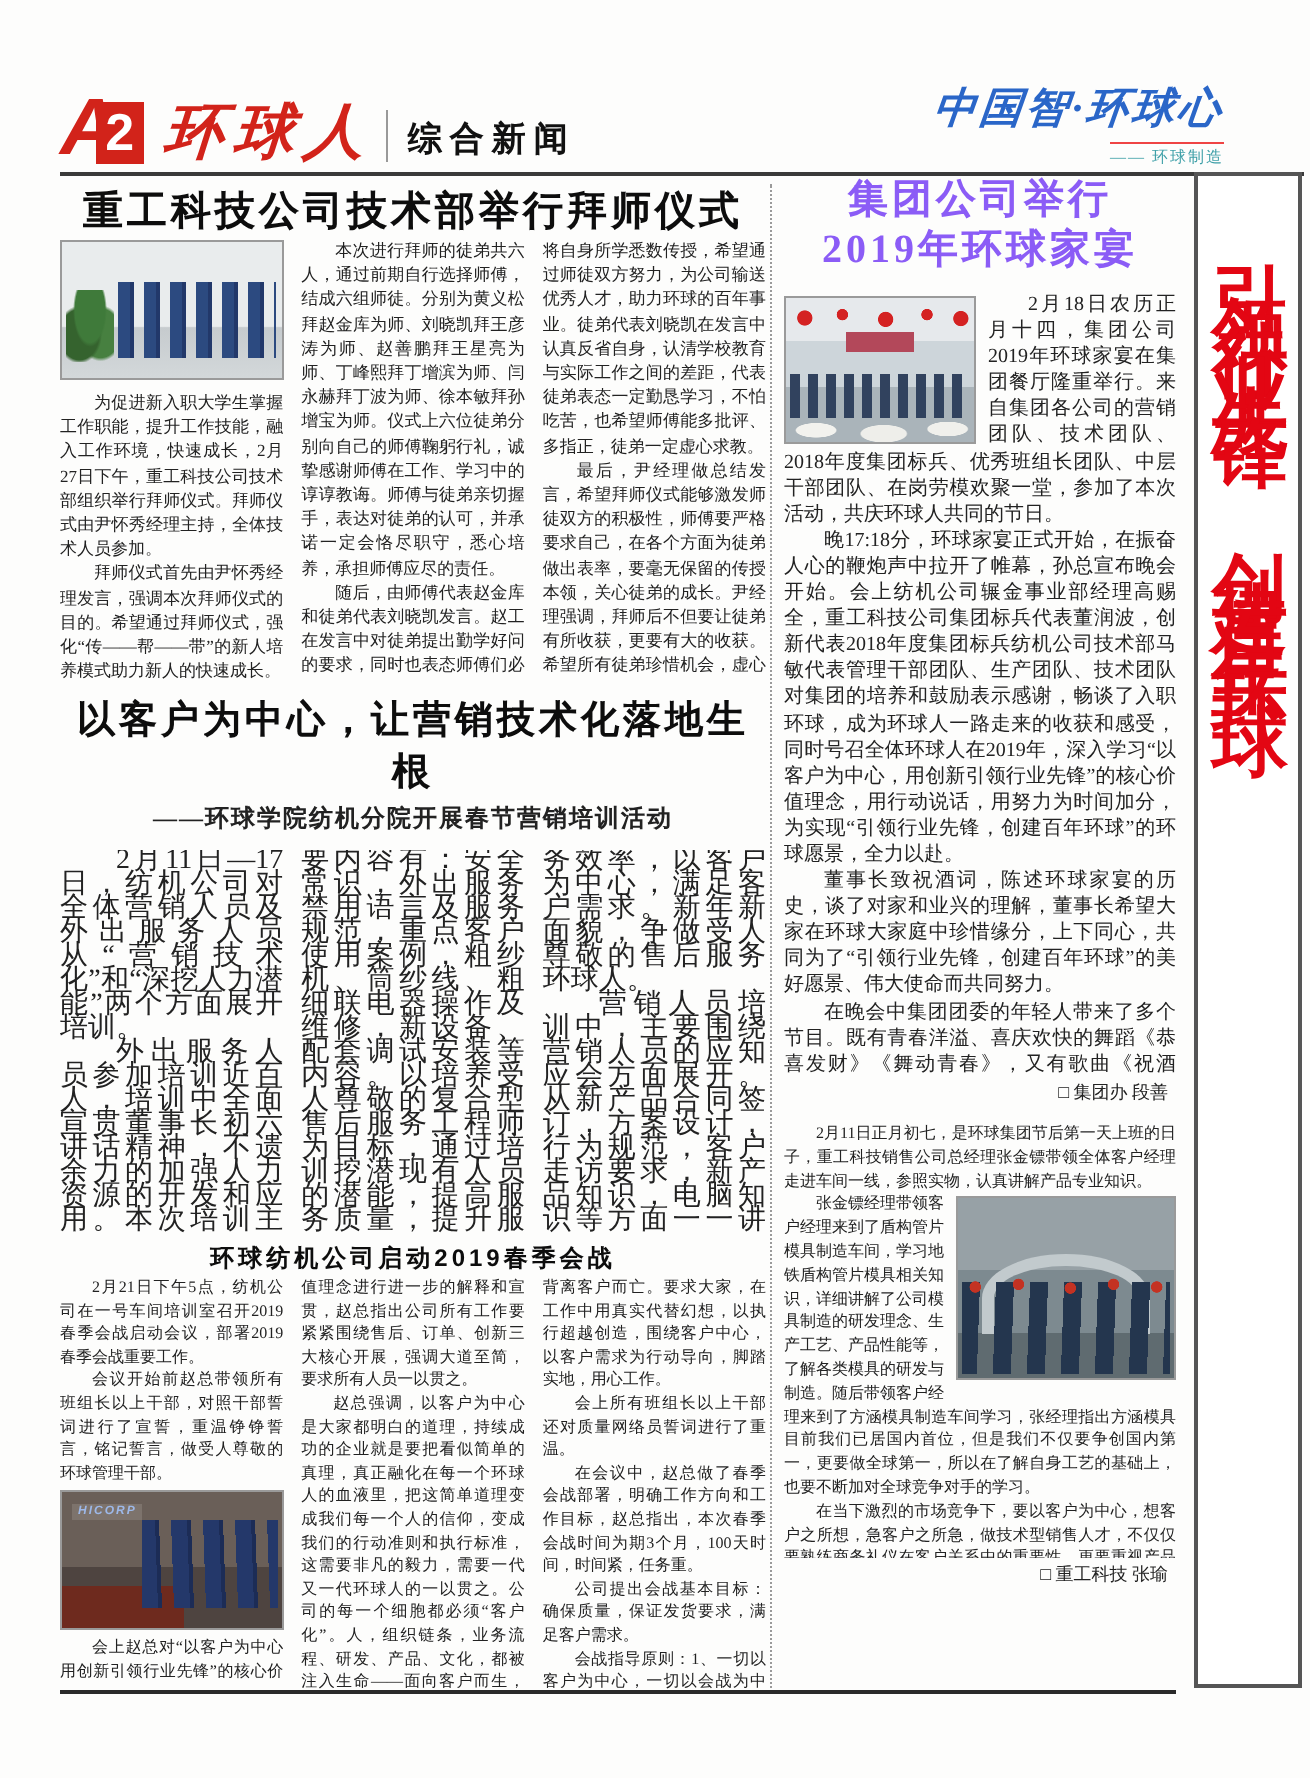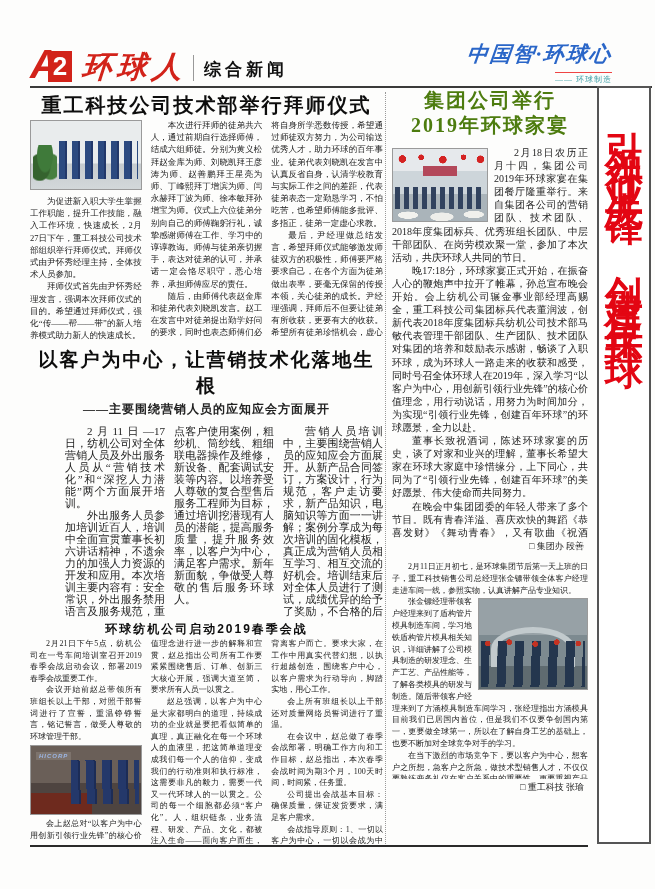--- a/index.html
+++ b/index.html
@@ -48,26 +48,26 @@
   .right-sec { position:absolute; left:392px; top:88px; width:196px; }
 
   h2.lt { font-family:"Liberation Sans",sans-serif; font-weight:bold; color:#0d0d0d;
           text-align:center; margin:0; letter-spacing:2px; }
   .a1-title { font-size:20px; margin:2px 0 8px; }
   .a2-title { font-size:19px; margin:10px 0 2px; }
   .a2-sub   { font-size:12px; font-weight:bold; text-align:center; margin:2px 0 7px; letter-spacing:1px; }
   .a3-title { font-size:12px; margin:12px 0 8px; }
 
   .rt-title { font-weight:bold; font-size:20px; line-height:25px; text-align:center;
-              color:#4d7c0f; margin:0 0 8px; letter-spacing:2px; }
+              color:#8b5cf6; margin:0 0 8px; letter-spacing:2px; }
 
   .cols { column-gap:9px; column-count:3; column-fill:auto; overflow:hidden;
           text-align:justify; }
   .a1-body { height:228px; font-size:8.5px; line-height:12.2px; }
-  .a2-body { height:196px; font-size:11px; line-height:12px;margin-left:35px; }
+  .a2-body { height:196px; font-size:14px; line-height:12px; }
   .a3-body { height:212px; font-size:8px;  line-height:11.6px; }
 
   .rt-body { overflow:hidden; text-align:justify; }
   .a4-body { height:392px; font-size:10px; line-height:13.1px; }
   .a5-body { height:218px; font-size:8px;  line-height:11.8px; }
 
   .para { margin:0; text-indent:2em; }
   .byline { margin:1px 0; text-align:right; padding-right:3px; }
   .rt-byline { font-size:9px; text-align:right; padding:2px 4px 0 0; }
 
@@ -171,21 +171,21 @@
         <p class="para">拜师仪式首先由尹怀秀经理发言，强调本次拜师仪式的目的。希望通过拜师仪式，强化“传——帮——带”的新人培养模式助力新人的快速成长。</p>
         <p class="para">本次进行拜师的徒弟共六人，通过前期自行选择师傅，结成六组师徒。分别为黄义松拜赵金库为师、刘晓凯拜王彦涛为师、赵善鹏拜王星亮为师、丁峰熙拜丁增滨为师、闫永赫拜丁波为师、徐本敏拜孙增宝为师。仪式上六位徒弟分别向自己的师傅鞠躬行礼，诚挚感谢师傅在工作、学习中的谆谆教诲。师傅与徒弟亲切握手，表达对徒弟的认可，并承诺一定会恪尽职守，悉心培养，承担师傅应尽的责任。</p>
         <p class="para">随后，由师傅代表赵金库和徒弟代表刘晓凯发言。赵工在发言中对徒弟提出勤学好问的要求，同时也表态师傅们必将自身所学悉数传授，希望通过师徒双方努力，为公司输送优秀人才，助力环球的百年事业。徒弟代表刘晓凯在发言中认真反省自身，认清学校教育与实际工作之间的差距，代表徒弟表态一定勤恳学习，不怕吃苦，也希望师傅能多批评、多指正，徒弟一定虚心求教。</p>
         <p class="para">最后，尹经理做总结发言，希望拜师仪式能够激发师徒双方的积极性，师傅要严格要求自己，在各个方面为徒弟做出表率，要毫无保留的传授本领，关心徒弟的成长。尹经理强调，拜师后不但要让徒弟有所收获，更要有大的收获。希望所有徒弟珍惜机会，虚心学习，争取在师傅的带领下通过刻苦认真的学习快速成长，争取早日成为独挡一面的能手。</p>
 
       </div>
     </div>
 
     <div>
       <h2 class="lt a2-title">以客户为中心，让营销技术化落地生根</h2>
-      <div class="a2-sub">——主要围绕营销人员的应知应会方面展开</div>
+      <div class="a2-sub">——环球学院纺机分院开展春节营销培训活动</div>
       <div class="cols a2-body">
         <p class="para">2月11日—17日，纺机公司对全体营销人员及外出服务人员从“营销技术化”和“深挖人力潜能”两个方面展开培训。</p>
         <p class="para">外出服务人员参加培训近百人，培训中全面宣贯董事长初六讲话精神，不遗余力的加强人力资源的开发和应用。本次培训主要内容有：安全常识，外出服务禁用语言及服务规范，重点客户使用案例，粗纱机、筒纱线、粗细联电器操作及维修，新设备、配套调试安装等内容。以培养受人尊敬的复合型售后服务工程师为目标，通过培训挖潜现有人员的潜能，提高服务质量，提升服务效率，以客户为中心，满足客户需求。新年新面貌，争做受人尊敬的售后服务环球人。</p>
         <p class="para">营销人员培训中，主要围绕营销人员的应知应会方面展开。从新产品合同签订，方案设计，行为规范，客户走访要求，新产品知识，电脑知识等方面一一讲解；案例分享成为每次培训的固化模板，真正成为营销人员相互学习、相互交流的好机会。培训结束后对全体人员进行了测试，成绩优异的给予了奖励，不合格的后面继续学习，以中秋节为最终考核期限，直至合格。</p>
         <p class="para">本次培训取得了良好效果，全体参与培训的人员热情高涨，态度积极，决心让客户体验到更加专业的营销和更加超值的服务，为创建百年环球贡献力量！</p>
         <p class="para byline">□ 纺机公司 张坤</p>
         <div class="photo photo3">
           <i class="screen"></i>
           <i class="crowd"></i>
         </div>

